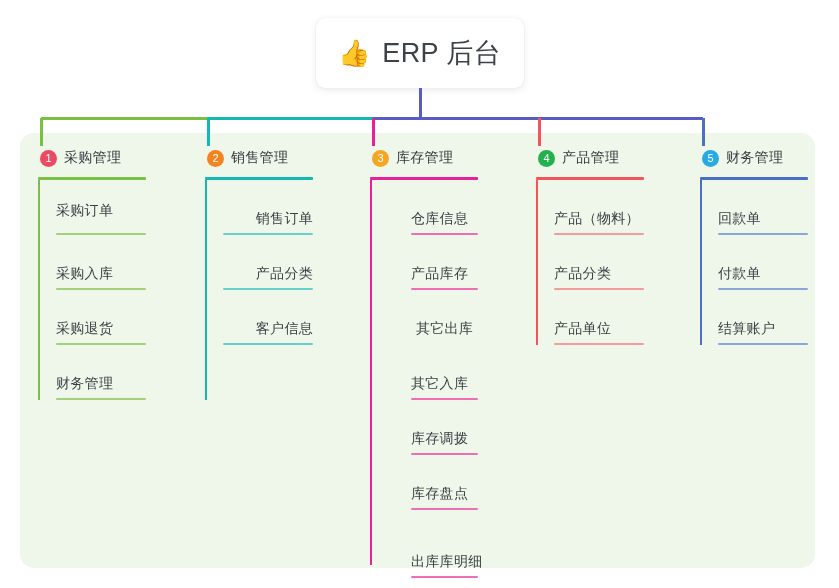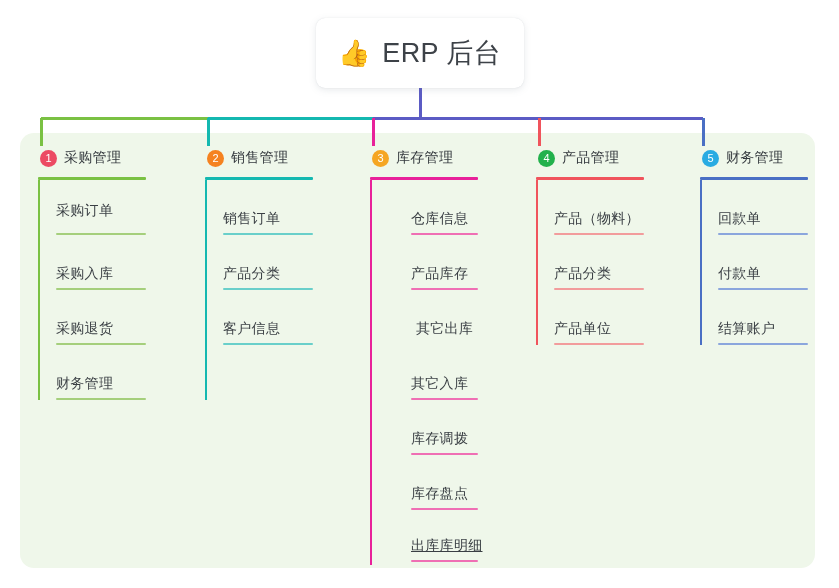--- a/index.html
+++ b/index.html
@@ -193,21 +193,21 @@
             <div class="leaf-rule" style="background: rgb(165, 207, 124);"></div>
           </div>
         </div>
       </div>
       <div class="column" style="left: 205px; top: 146px; width: 108px;">
         <div class="col-head">
           <span class="badge" style="background: rgb(245, 130, 32);">2</span>
           <span class="col-title">销售管理</span>
         </div>
         <div class="col-rule" style="background: rgb(20, 184, 176); width: 108px;"></div>
-        <div class="col-body" style="height: 252px;">
+        <div class="col-body" style="height: 252px; text-align: right;">
           <div class="spine" style="background: rgb(20, 184, 176); height: 220px;"></div>
           <div class="leaf" style="height: 55px;">
             <div class="leaf-label">销售订单</div>
             <div class="leaf-rule" style="background: rgb(105, 207, 202);"></div>
           </div>
           <div class="leaf" style="height: 55px;">
             <div class="leaf-label">产品分类</div>
             <div class="leaf-rule" style="background: rgb(105, 207, 202);"></div>
           </div>
           <div class="leaf" style="height: 55px;">
@@ -241,21 +241,21 @@
             <div class="leaf-rule" style="background: rgb(239, 111, 180);"></div>
           </div>
           <div class="leaf" style="height: 55px;">
             <div class="leaf-label">库存调拨</div>
             <div class="leaf-rule" style="background: rgb(239, 111, 180);"></div>
           </div>
           <div class="leaf" style="height: 55px;">
             <div class="leaf-label">库存盘点</div>
             <div class="leaf-rule" style="background: rgb(239, 111, 180);"></div>
           </div>
-          <div class="leaf" style="height: 52px; text-decoration: underline;">
+          <div class="leaf" style="height: 68px;">
             <div class="leaf-label">出库库明细</div>
             <div class="leaf-rule" style="background: rgb(239, 111, 180);"></div>
           </div>
         </div>
       </div>
       <div class="column" style="left: 536px; top: 146px; width: 108px;">
         <div class="col-head">
           <span class="badge" style="background: rgb(34, 177, 76);">4</span>
           <span class="col-title">产品管理</span>
         </div>

